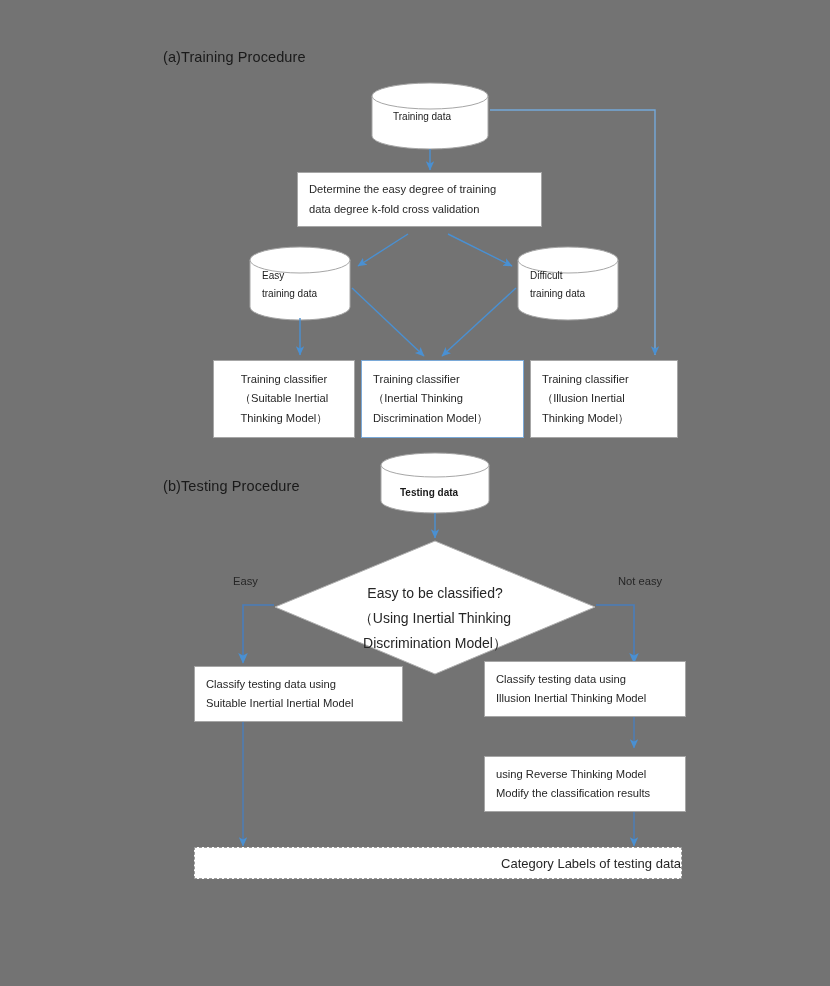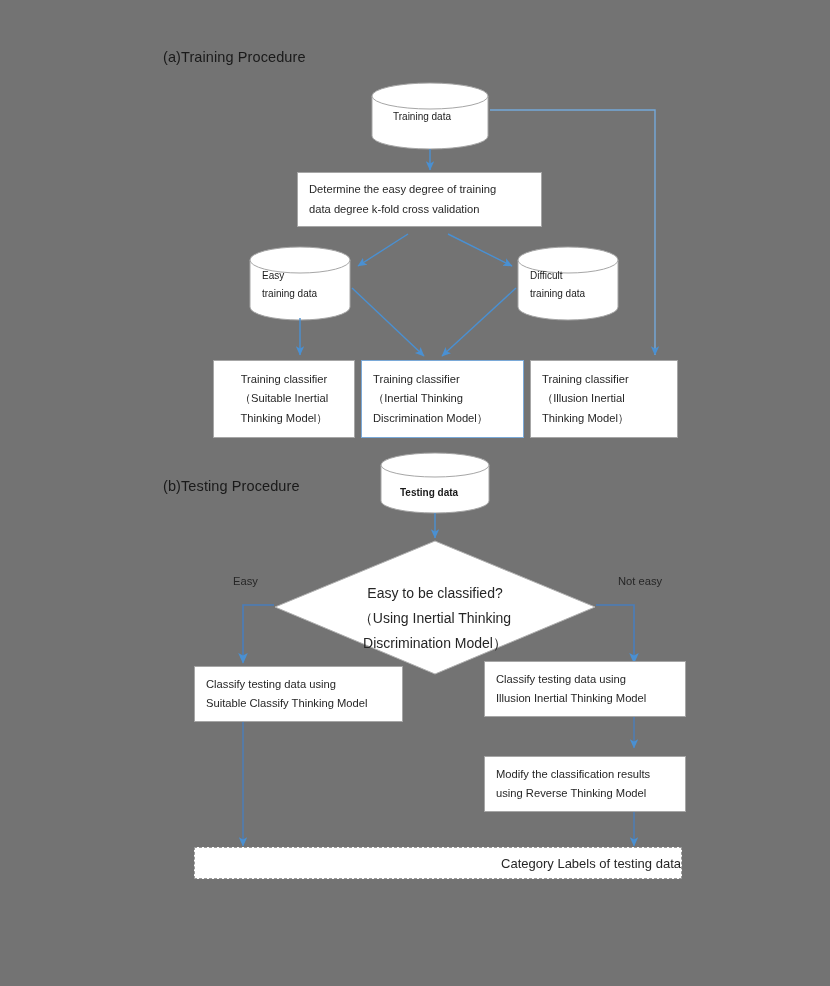--- a/index.html
+++ b/index.html
@@ -197,30 +197,30 @@
     <div>（Using Inertial Thinking</div>
     <div>Discrimination Model）</div>
   </div>
 
   <div class="edge-label" style="left:233px; top:575px;">Easy</div>
 
   <div class="edge-label" style="left:618px; top:575px;">Not easy</div>
 
   <div class="proc-box padleft" style="left:194px; top:666px; width:209px; height:56px;">
     <div class="ln">Classify testing data using</div>
-    <div class="ln">Suitable Classify Thinking Model</div>
+    <div class="ln">Suitable Inertial Inertial Model</div>
   </div>
 
   <div class="proc-box padleft" style="left:484px; top:661px; width:202px; height:56px;">
     <div class="ln">Classify testing data using</div>
     <div class="ln">Illusion Inertial Thinking Model</div>
   </div>
 
   <div class="proc-box padleft" style="left:484px; top:756px; width:202px; height:56px;">
+    <div class="ln">using Reverse Thinking Model</div>
     <div class="ln">Modify the classification results</div>
-    <div class="ln">using Reverse Thinking Model</div>
   </div>
 
   <div class="dashed-box" style="left:194px; top:847px; width:488px; height:32px;">
     <span>Category Labels of testing data</span>
   </div>
 
 </div>
 
 </body></html>

